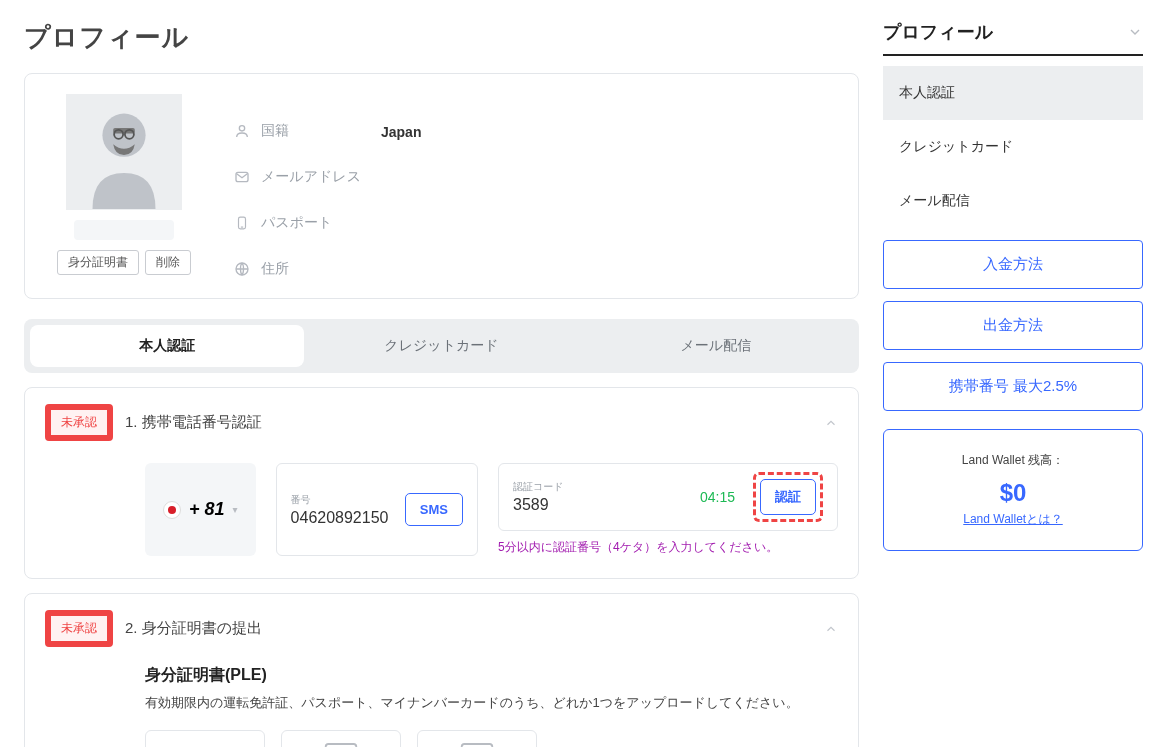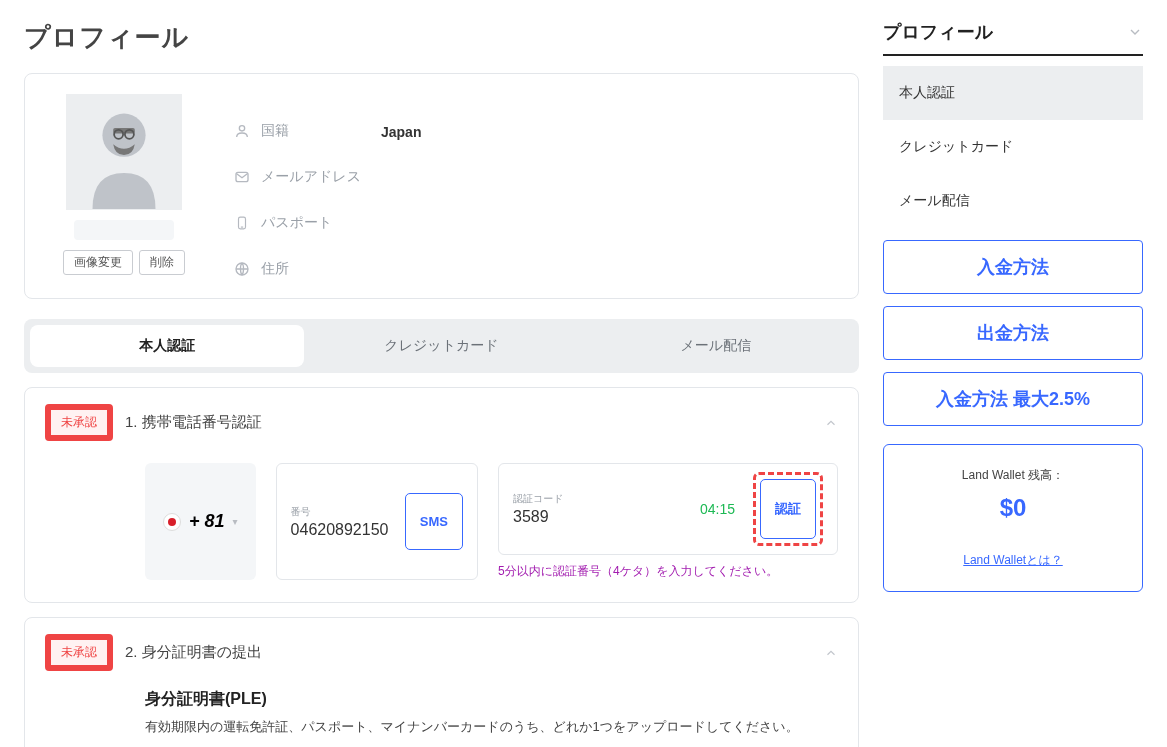--- a/index.html
+++ b/index.html
@@ -38,44 +38,44 @@
   .cc-box { display:flex; align-items:center; gap:8px; background:#f4f6f8; border-radius:6px; padding:14px 18px; }
   .jp-flag { width:18px; height:18px; border-radius:50%; background:#fff; border:1px solid #ddd; position:relative; display:inline-block; }
   .jp-flag::after { content:""; position:absolute; width:8px; height:8px; background:#d81f2a; border-radius:50%; left:4px; top:4px; }
   .cc-text { color:#000000; font-weight:600; font-size:18px;font-style:italic; }
   .cc-caret { color:#b8bcc2; font-size:10px; }
 
   .field-group { flex:1; border:1px solid #e3e6ea; border-radius:6px; padding:8px 14px; display:flex; align-items:center; gap:12px; min-width:200px; }
   .field-inner { flex:1; }
   .field-label { font-size:10px; color:#9aa0a8; margin-bottom:2px; }
   .field-value { font-size:16px; color:#333; font-weight:500; }
-  .btn-outline { border:1px solid #3868ff; background:#fff; color:#3868ff; font-size:13px; font-weight:600; padding:20px 14px; border-radius:5px; cursor:pointer; }
+  .btn-outline { border:1px solid #3868ff; background:#fff; color:#3868ff; font-size:13px; font-weight:600; padding:8px 14px; border-radius:5px; cursor:pointer; }
   .timer { color:#1db954; font-size:14px; font-weight:500; margin-right:6px; }
   .highlight-wrap { border:3px dashed #ef4444; border-radius:6px; padding:4px; }
   .helper-error { color:#a21caf; font-size:12px; margin-top:8px; }
   .phone-row .second-col { flex:1; min-width:340px; }
 
   .id-block { margin-top:18px; padding-left:100px; }
   .id-title { font-weight:700; font-size:16px; color:#222; margin-bottom:6px; }
   .id-desc { font-size:13px; color:#444; line-height:1.7; }
 
   .upload-row { display:flex; gap:16px; margin-top:16px; }
   .upload-card { border:1px solid #e3e6ea; border-radius:6px; width:120px; height:46px; display:flex; align-items:center; justify-content:center; background:#fff; color:#9aa0a8; cursor:pointer; }
 
   
   .side-head { display:flex; align-items:center; justify-content:space-between; border-bottom:2px solid #222; padding-bottom:10px; margin-bottom:10px; }
   .side-head .title { font-size:18px; font-weight:700; color:#222; }
   .side-head .caret { color:#b8bcc2; }
   .side-item { padding:18px 16px; font-size:14px; color:#333; cursor:pointer; }
   .side-item.active { background:#eceef0; }
-  .side-btn { display:block; width:100%; text-align:center; border:1px solid #3868ff; color:#3868ff; background:#fff; padding:14px 0; font-size:18px; border-radius:4px; margin-top:12px; cursor:pointer;font-weight:bold; }
+  .side-btn { display:block; width:100%; text-align:center; border:1px solid #3868ff; color:#3868ff; background:#fff; padding:14px 0; font-size:15px; border-radius:4px; margin-top:12px; cursor:pointer; }
   .wallet-box { margin-top:18px; border:1px solid #3868ff; border-radius:6px; padding:22px 12px; text-align:center; }
   .wallet-label { font-size:12px; color:#444; }
   .wallet-amount { color:#3868ff; font-size:24px; font-weight:700; margin-top:10px; }
-  .wallet-link { color:#3868ff; font-size:12px; text-decoration:underline; margin-top:30px; display:inline-block; cursor:pointer; }
+  .wallet-link { color:#3868ff; font-size:12px; text-decoration:underline; margin-top:4px; display:inline-block; cursor:pointer; }
 
   svg { display:block; }
 </style>
 </head>
 <body>
 
 <div class="page">
   <div class="main">
     <h1 class="page-title">プロフィール</h1>
 
@@ -86,21 +86,21 @@
             <circle cx="50" cy="38" r="24" fill="#bfc3c9"></circle>
             <rect x="38" y="30" width="24" height="6" rx="2" fill="#777"></rect>
             <circle cx="44" cy="37" r="5" fill="none" stroke="#555" stroke-width="2"></circle>
             <circle cx="56" cy="37" r="5" fill="none" stroke="#555" stroke-width="2"></circle>
             <path d="M38 48 Q50 58 62 48 Q60 60 50 60 Q40 60 38 48 Z" fill="#777"></path>
             <path d="M15 120 Q15 80 50 80 Q85 80 85 120 Z" fill="#bfc3c9"></path>
           </svg>
         </div>
         <div class="name-chip"></div>
         <div class="avatar-btns">
-          <button>画像変更</button>
+          <button>身分証明書</button>
           <button>削除</button>
         </div>
       </div>
       <div class="info-col">
         <div class="info-row">
           <span class="icon">
             <svg width="16" height="16" viewBox="0 0 24 24" fill="none" stroke="currentColor" stroke-width="2">
                 <circle cx="12" cy="8" r="4"></circle>
                 <path d="M4 21c0-4 4-6 8-6s8 2 8 6"></path>
               </svg>
@@ -233,21 +233,21 @@
             <path d="M6 9l6 6 6-6"></path>
           </svg>
       </span>
     </div>
     <div class="side-item active">本人認証</div>
     <div class="side-item">クレジットカード</div>
     <div class="side-item">メール配信</div>
 
     <button class="side-btn">入金方法</button>
     <button class="side-btn">出金方法</button>
-    <button class="side-btn">入金方法 最大2.5%</button>
+    <button class="side-btn">携帯番号 最大2.5%</button>
 
     <div class="wallet-box">
       <div class="wallet-label">Land Wallet 残高：</div>
       <div class="wallet-amount">$0</div>
       <a class="wallet-link">Land Walletとは？</a>
     </div>
   </div>
 </div>
 
 </body></html>

